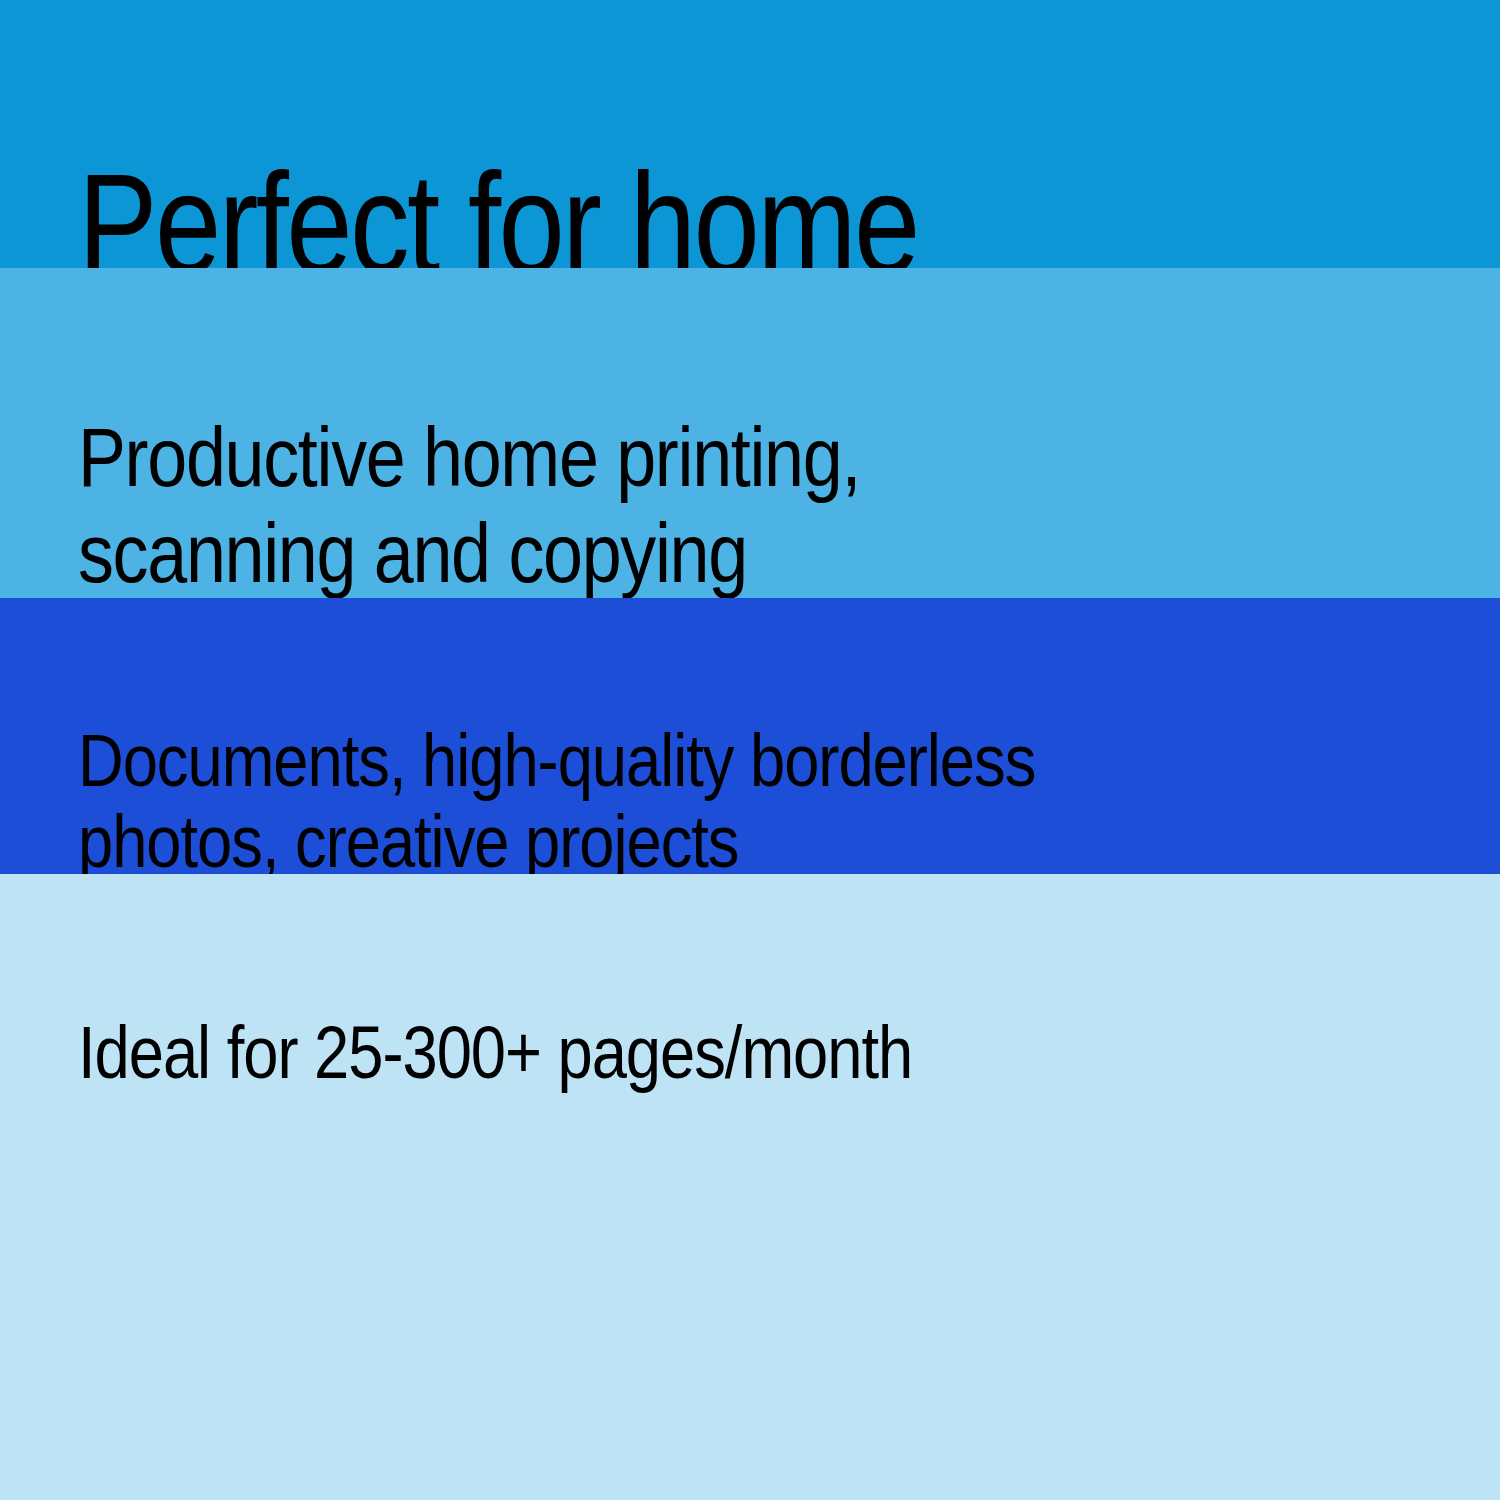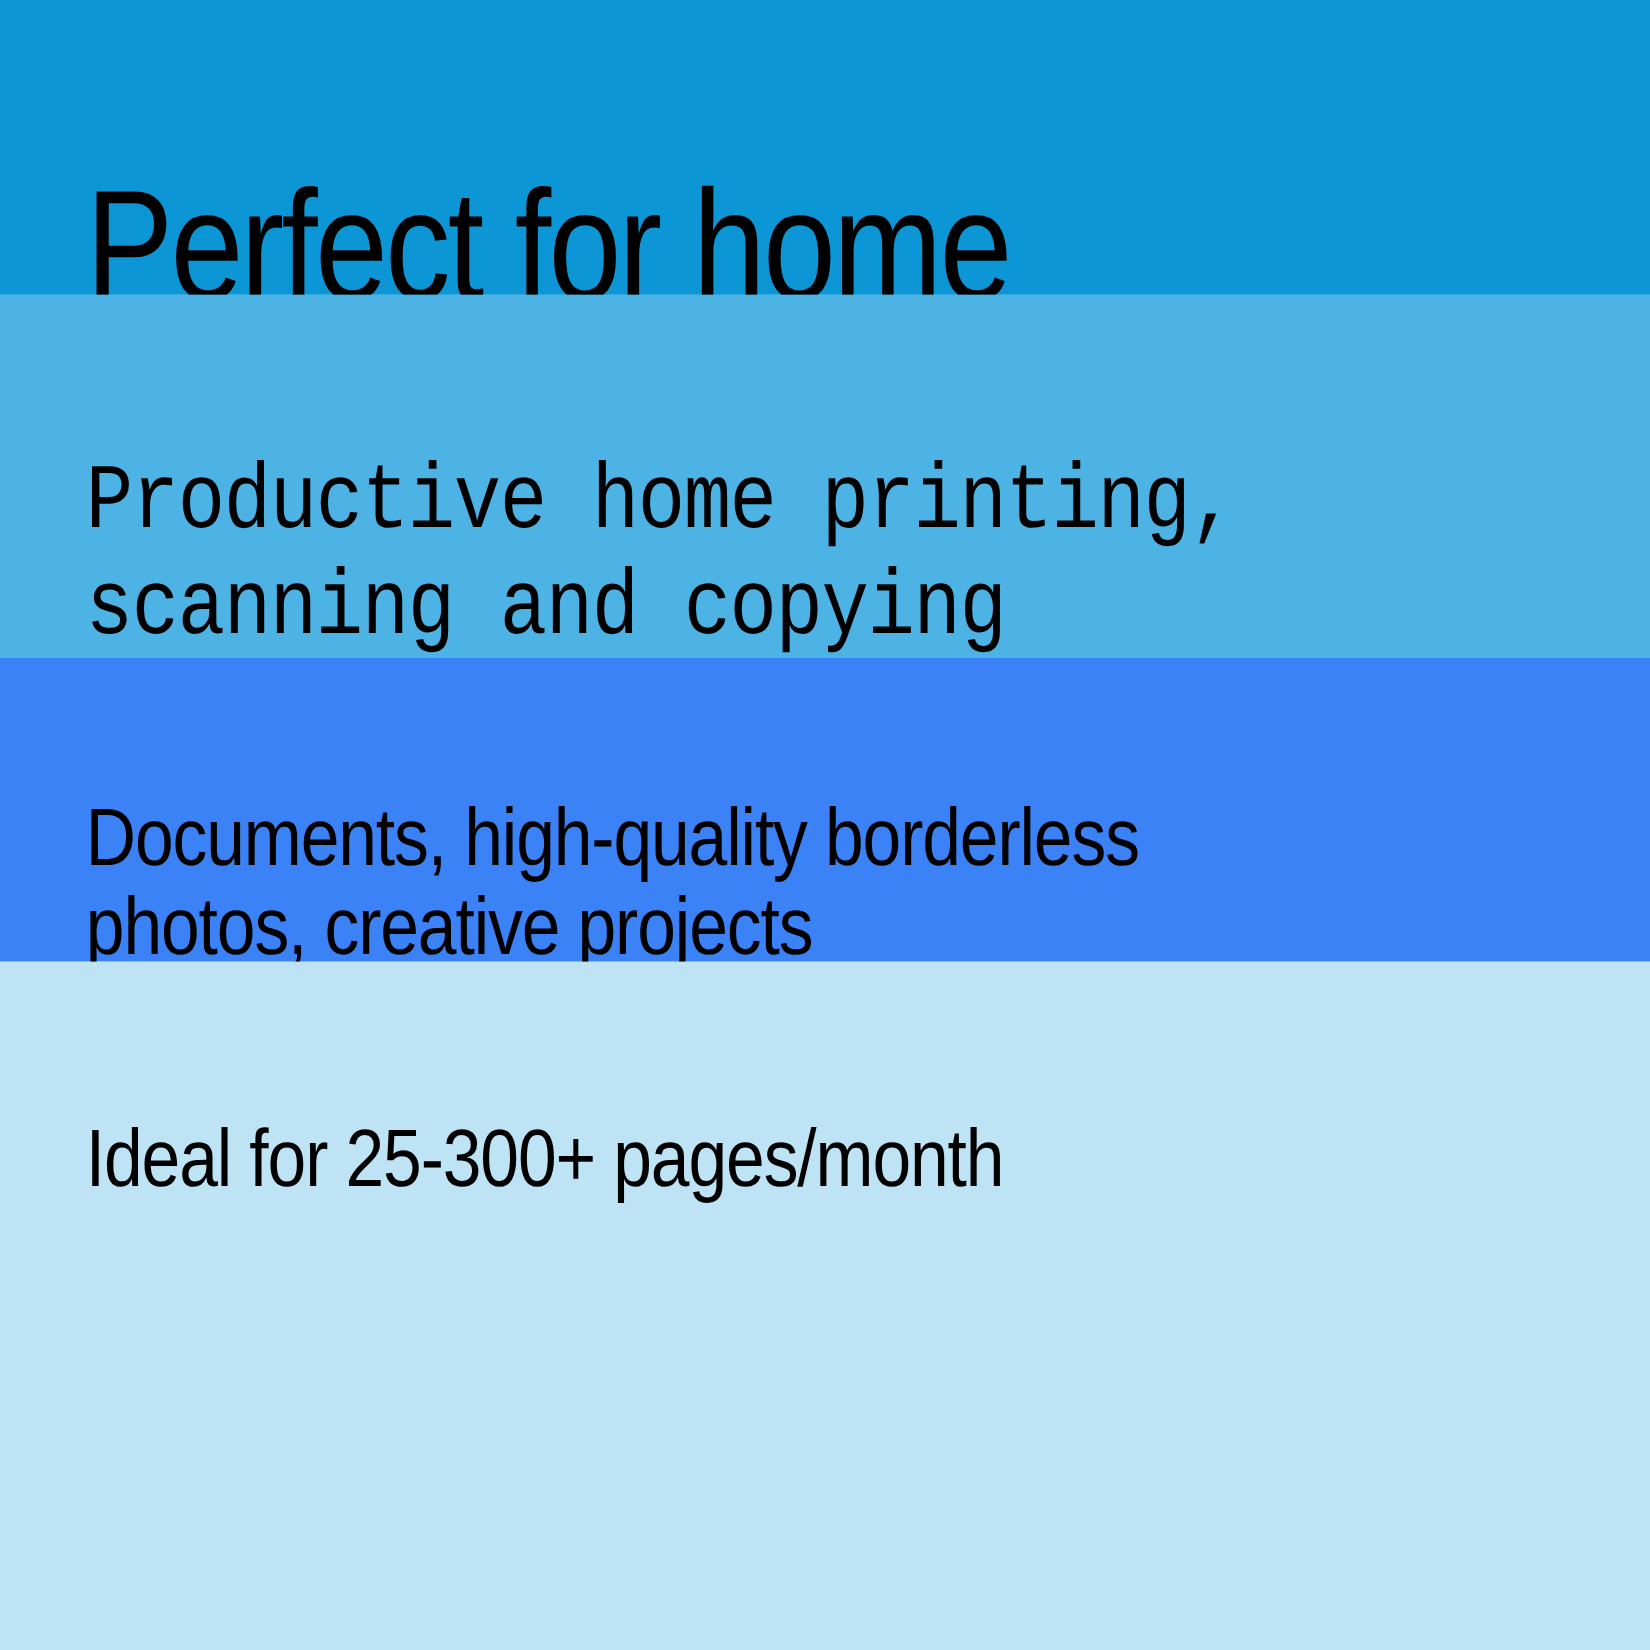--- a/index.html
+++ b/index.html
@@ -25,21 +25,21 @@
 
   .band {
     position: absolute;
     left: 0;
     width: 1500px;
     overflow: hidden;
   }
 
   
   #band-1 { top: 0px;    height: 268px; }
-  #band-2 { top: 268px;  height: 330px; font-family: Liberation Mono, monospace; }
+  #band-2 { top: 268px;  height: 330px; }
   #band-3 { top: 598px;  height: 276px; }
   #band-4 { top: 874px;  height: 626px; margin-top: 12px; }
 
   
   .headline,
   .feature-text {
     position: absolute;
     left: 78px;
     color: #000000;
     font-weight: 400;
@@ -93,21 +93,21 @@
 
   <section class="band" id="band-1" style="background: rgb(12, 150, 214); top: 0px; height: 268px;">
     <h1 class="headline">Perfect for home</h1>
   </section>
 
   <section class="band" id="band-2" style="background: rgb(77, 179, 228); top: 268px; height: 330px;">
     <p class="feature-text">Productive home printing,
 scanning and copying</p>
   </section>
 
-  <section class="band" id="band-3" style="background: #3b82f6; top: 598px; height: 276px;">
+  <section class="band" id="band-3" style="background: #1d4ed8; top: 598px; height: 276px;">
     <p class="feature-text">Documents, high-quality borderless
 photos, creative projects</p>
   </section>
 
   <section class="band" id="band-4" style="background: rgb(189, 227, 245); top: 874px; height: 626px;">
     <p class="feature-text">Ideal for 25-300+ pages/month</p>
   </section>
 
 </div>
 

